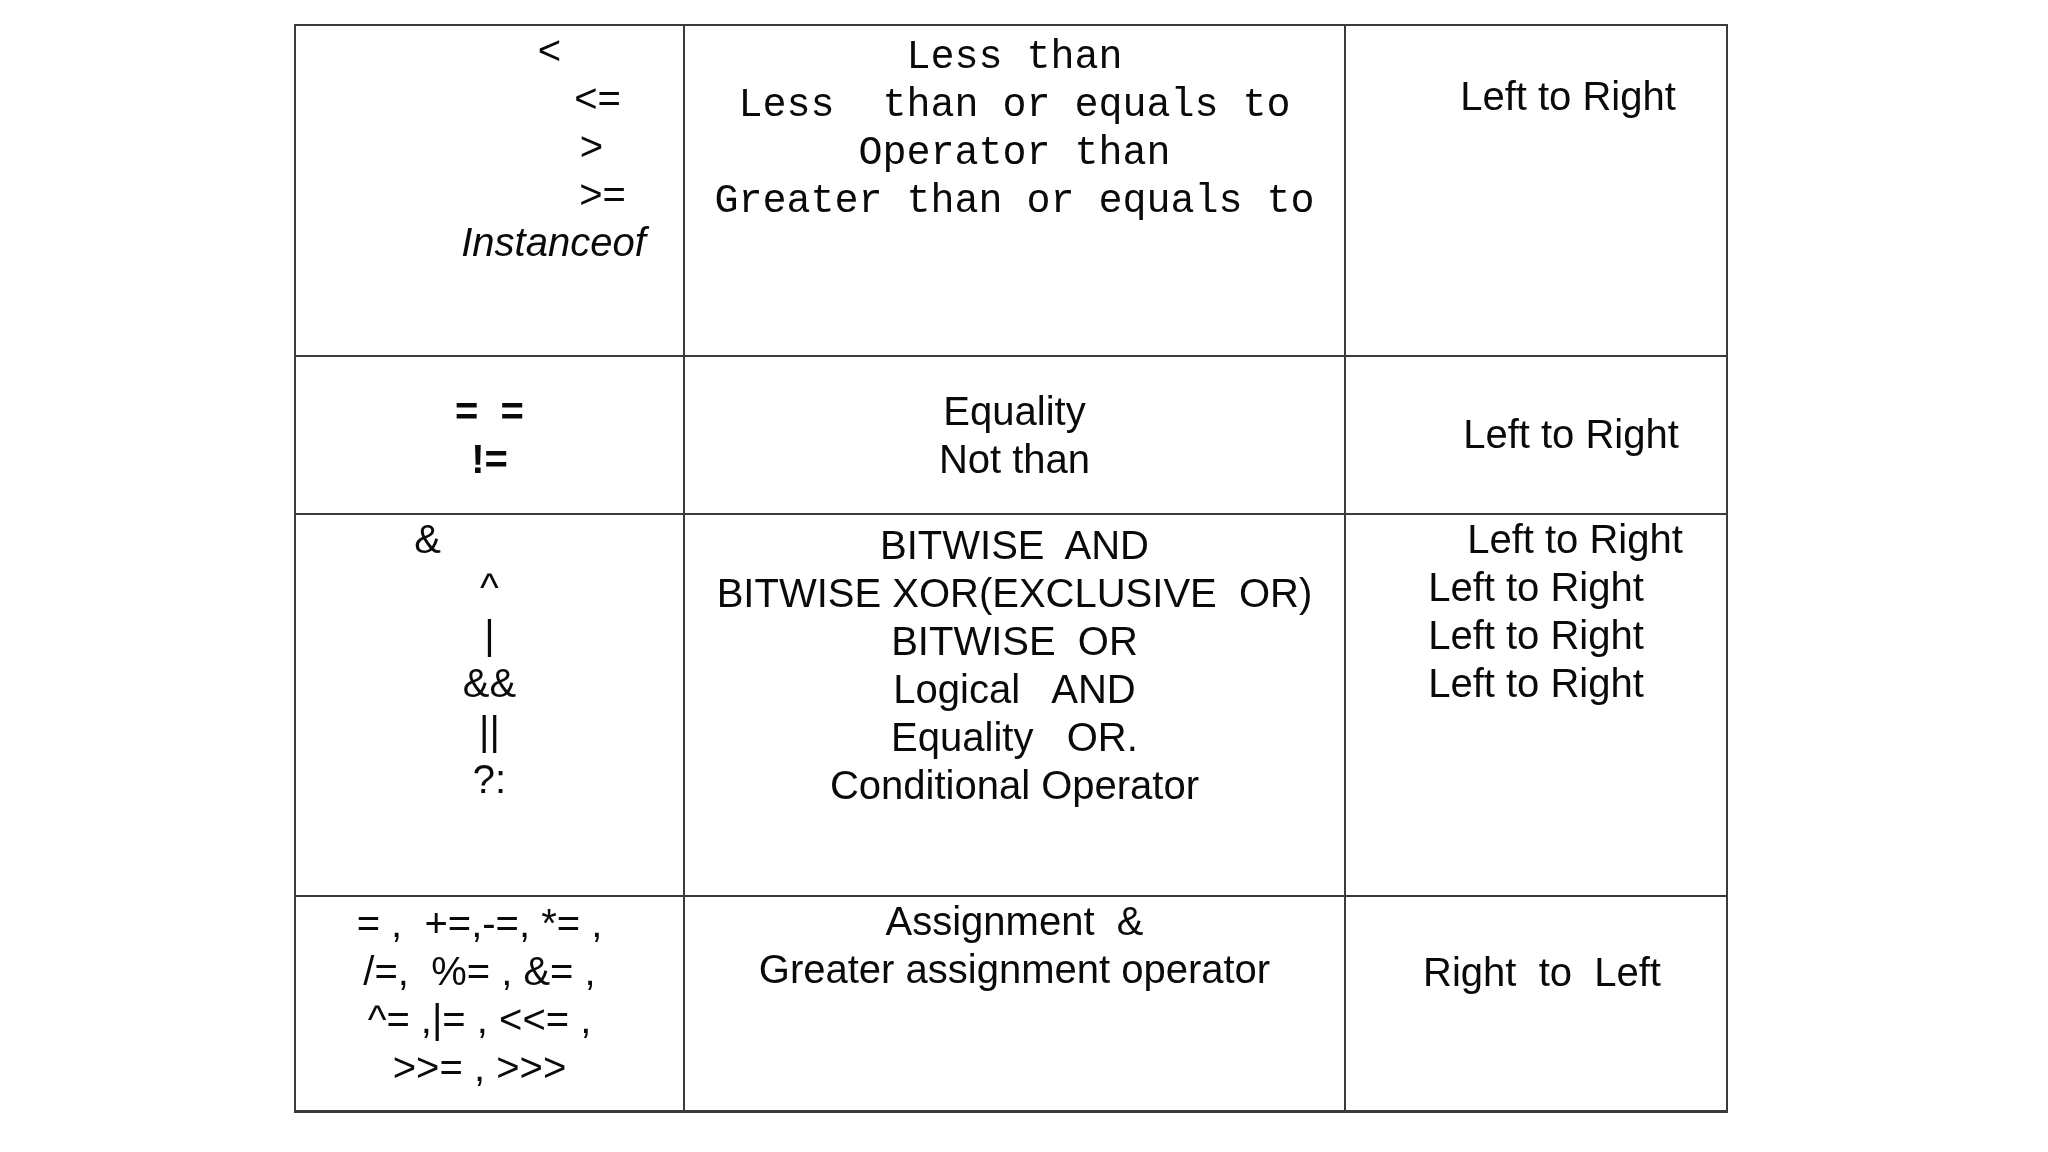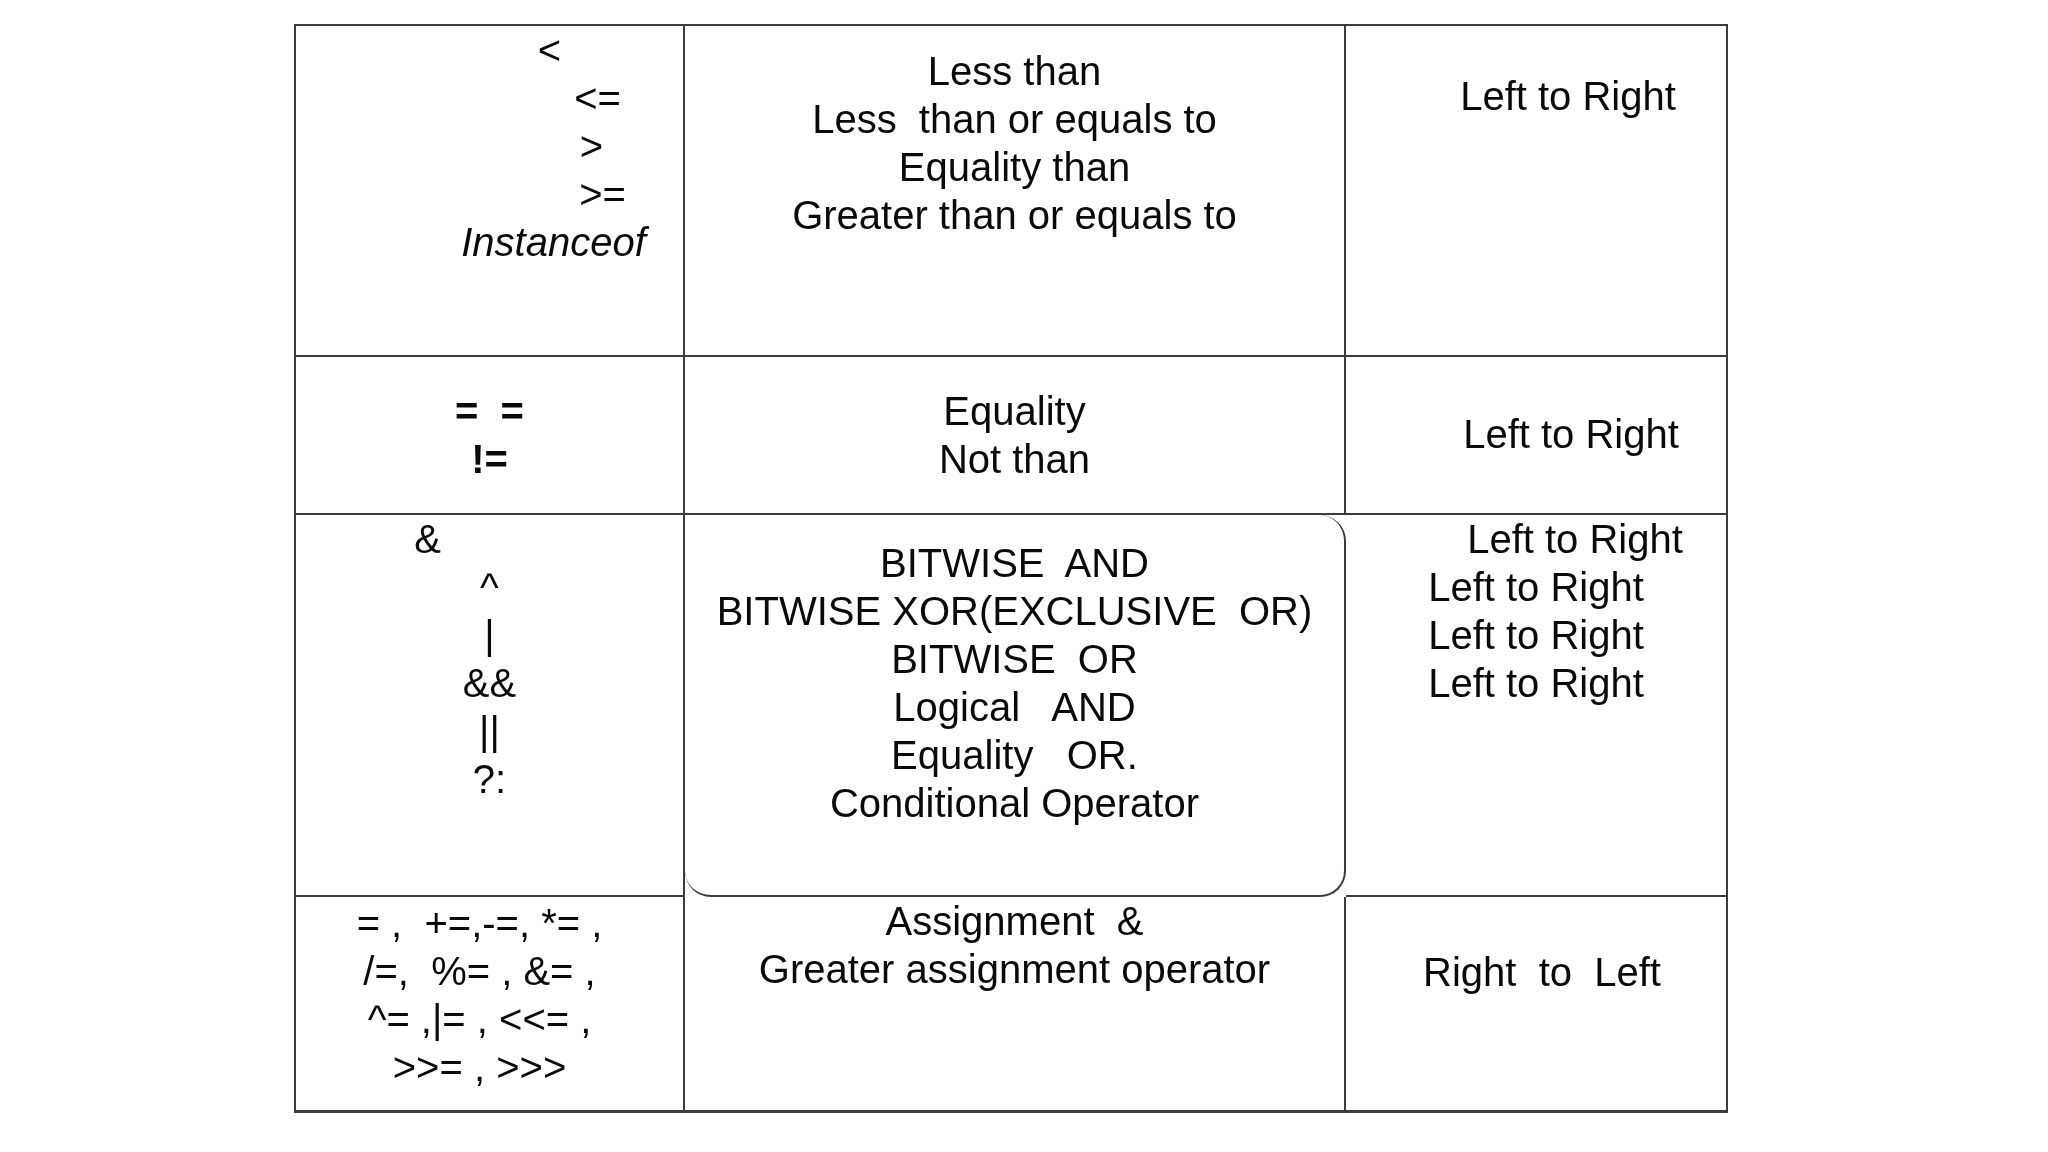--- a/index.html
+++ b/index.html
@@ -50,31 +50,31 @@
     flex-direction: column;
     justify-content: center;
   }
   
   .r1c1 { padding-top: 0px; }
   .r1c1 .line:nth-child(1) { left: 60px; }
   .r1c1 .line:nth-child(2) { left: 108px; }
   .r1c1 .line:nth-child(3) { left: 102px; }
   .r1c1 .line:nth-child(4) { left: 113px; }
   .r1c1 .line:nth-child(5) { left: 64px; font-style: italic; }
-  .r1c2 { padding-top: 21px; }
+  .r1c2 { padding-top: 8px; font-family: Liberation Mono, monospace; }
   .r1c3 { padding-top: 46px; }
   .r1c3 .line { left: 32px; }
   
   .r2c1 { font-weight: 700; }
   .r2c3 { padding-top: 53px; }
   .r2c3 .line { left: 35px; }
   
   .r3c1 { padding-top: 0px; }
   .r3c1 .line:nth-child(1) { left: -62px; }
-  .r3c2 { padding-top: 24px; border-radius: 26px; }
+  .r3c2 { padding-top: 6px; }
   .r3c3 { padding-top: 0px; }
   .r3c3 .line:nth-child(1) { left: 39px; }
   
   .r4c1 { padding-top: 2px; }
   .r4c1 .line { left: -10px; }
   .r4c2 { }
   .r4c3 { padding-top: 51px; }
   .r4c3 .line { left: 6px; text-align: center; }
 </style>
 </head>
@@ -86,21 +86,21 @@
     <div class="cell r1c1">
       <div class="line">&lt;</div>
       <div class="line">&lt;=</div>
       <div class="line">&gt;</div>
       <div class="line">&gt;=</div>
       <div class="line">Instanceof</div>
     </div>
     <div class="cell r1c2">
       <div class="line">Less than</div>
       <div class="line">Less  than or equals to</div>
-      <div class="line">Equality than</div>
+      <div class="line">Operator than</div>
       <div class="line">Greater than or equals to</div>
     </div>
     <div class="cell last-col r1c3">
       <div class="line">Left to Right</div>
     </div>
 
     <div class="cell v-center r2c1">
       <div class="line">=  =</div>
       <div class="line">!=</div>
     </div>

